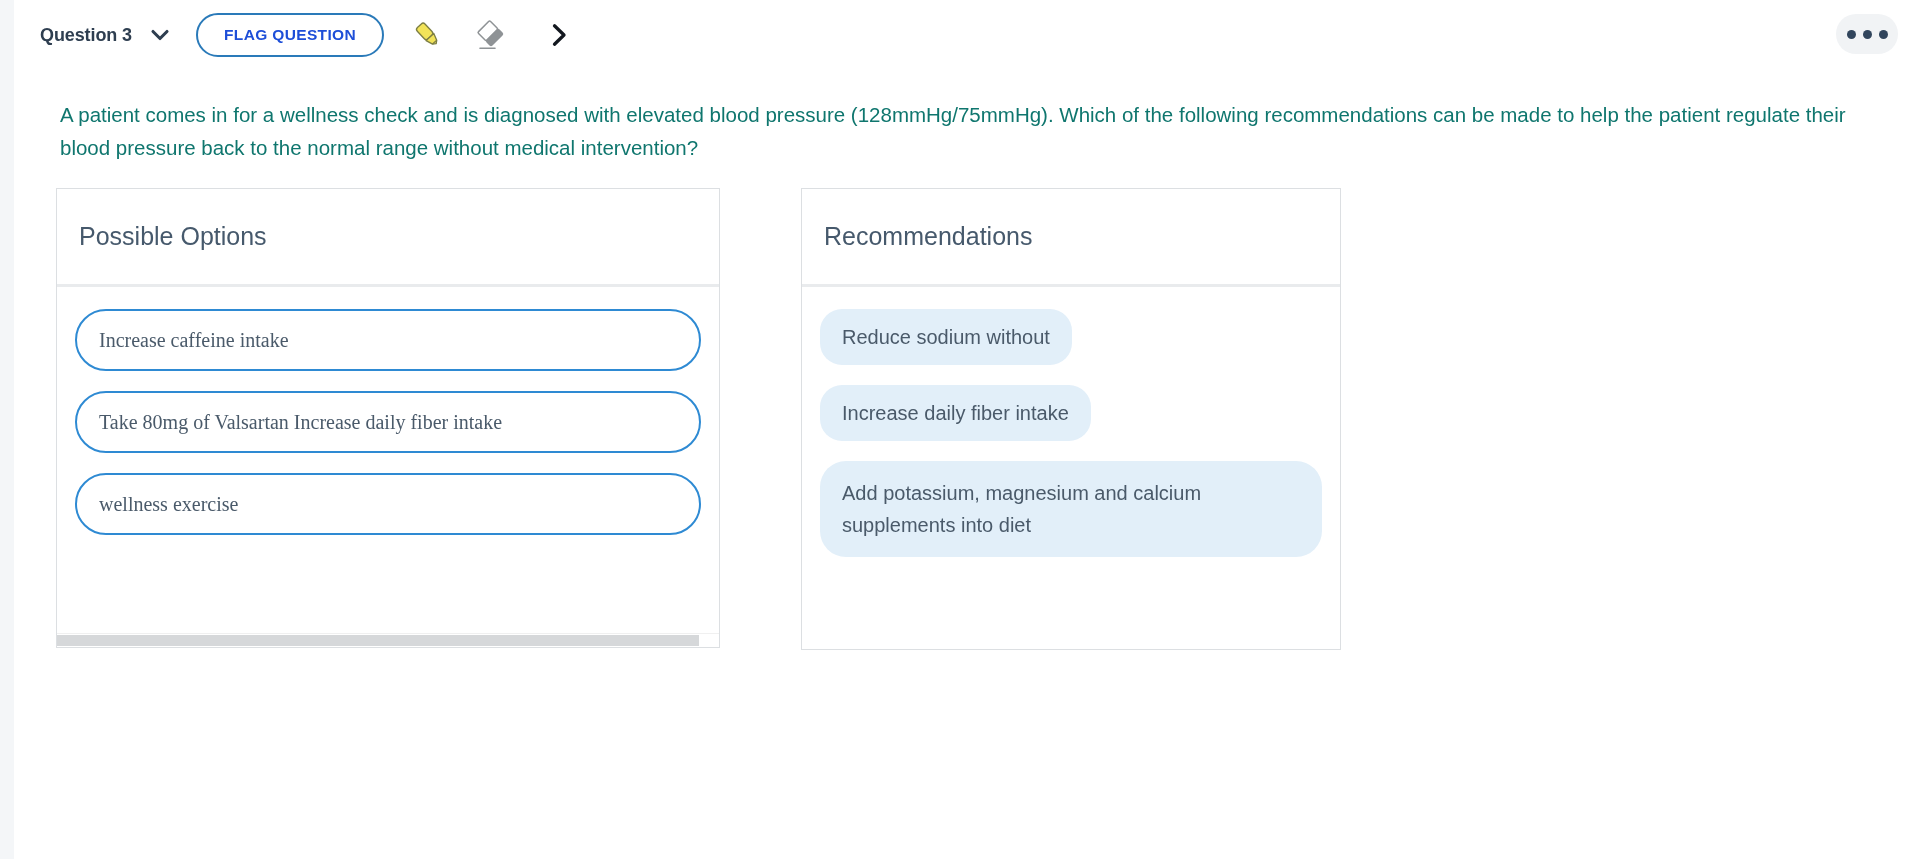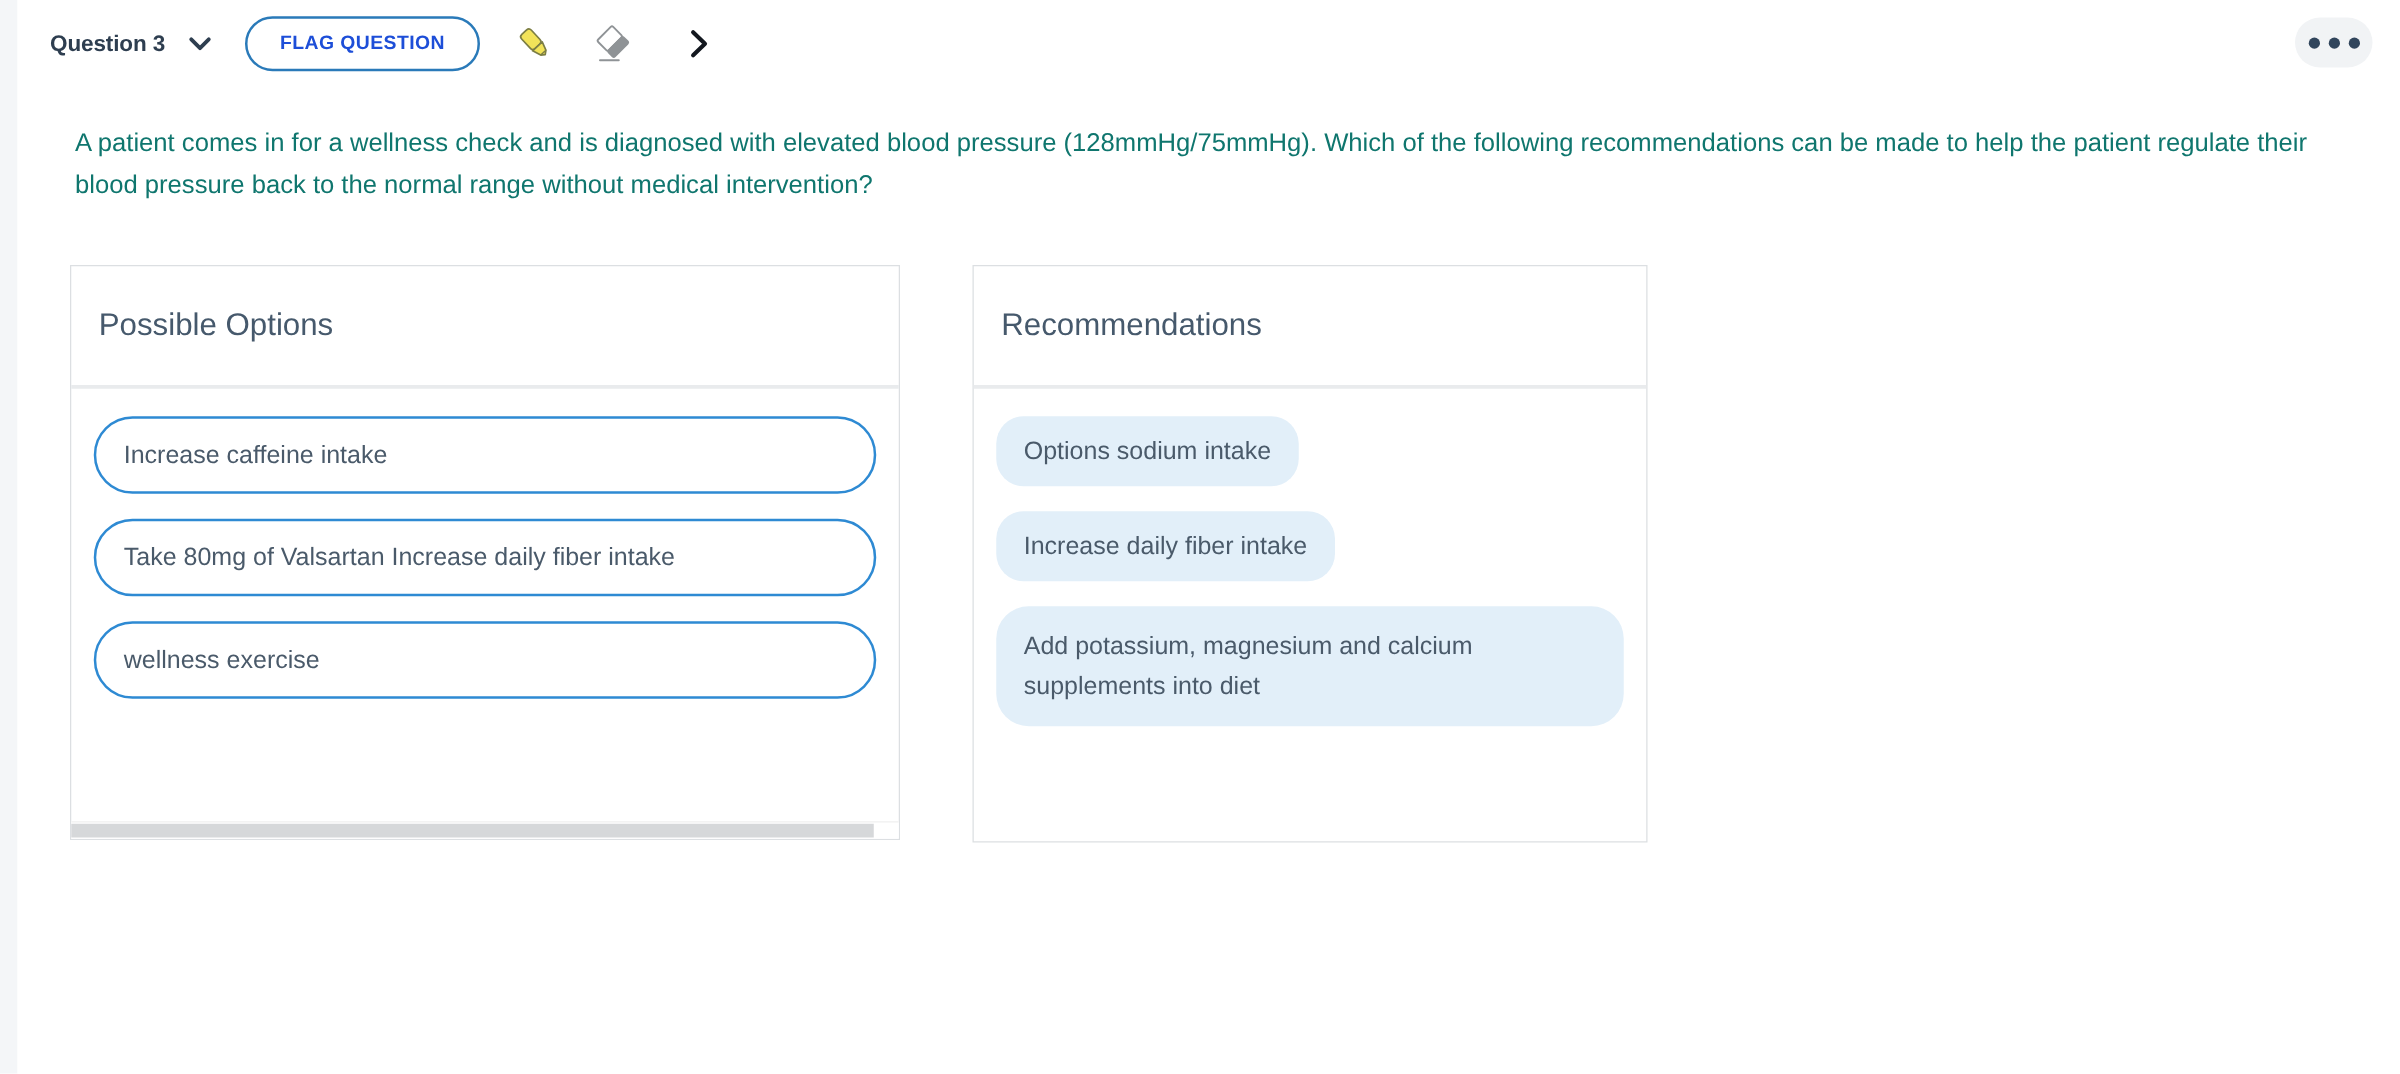--- a/index.html
+++ b/index.html
@@ -113,25 +113,25 @@
     width: 1800px;
     font-size: 20.5px;
     line-height: 1.62;
     color: #0f766e;
     font-weight: 400;
   }
 
   
   .panels {
     position: relative;
-    margin-top: 48px;
+    margin-top: 24px;
     padding-left: 42px;
     display: flex;
     align-items: flex-start;
-    gap: 58px;
+    gap: 81px;
   }
 
   .panel {
     background: #ffffff;
     border: 1px solid #dcdfe2;
     display: flex;
     flex-direction: column;
   }
 
   .panel-options { width: 664px; }
@@ -171,20 +171,21 @@
     display: flex;
     align-items: center;
     padding: 0 22px;
     margin-bottom: 20px;
     background: #ffffff;
     font-size: 20px;
     color: #4a5a6a;
     cursor: grab;
     white-space: nowrap;
     overflow: hidden;
+    font-family: Liberation Serif, serif;
   }
 
   
   .rec-chip {
     display: inline-flex;
     align-items: center;
     background: #e2eff9;
     border-radius: 22px;
     padding: 12px 22px;
     margin-bottom: 20px;
@@ -297,21 +298,21 @@
     </div>
 
     <div class="panel panel-recs">
       <div class="panel-header">
         <span class="panel-title">Recommendations</span>
       </div>
       <div class="panel-body">
 
         <div class="rec-row">
           <span class="rec-chip">
-            <span>Options sodium intake</span>
+            <span>Reduce sodium without</span>
           </span>
         </div>
 
         <div class="rec-row">
           <span class="rec-chip">
             <span>Increase daily fiber intake</span>
           </span>
         </div>
 
         <div class="rec-row">

